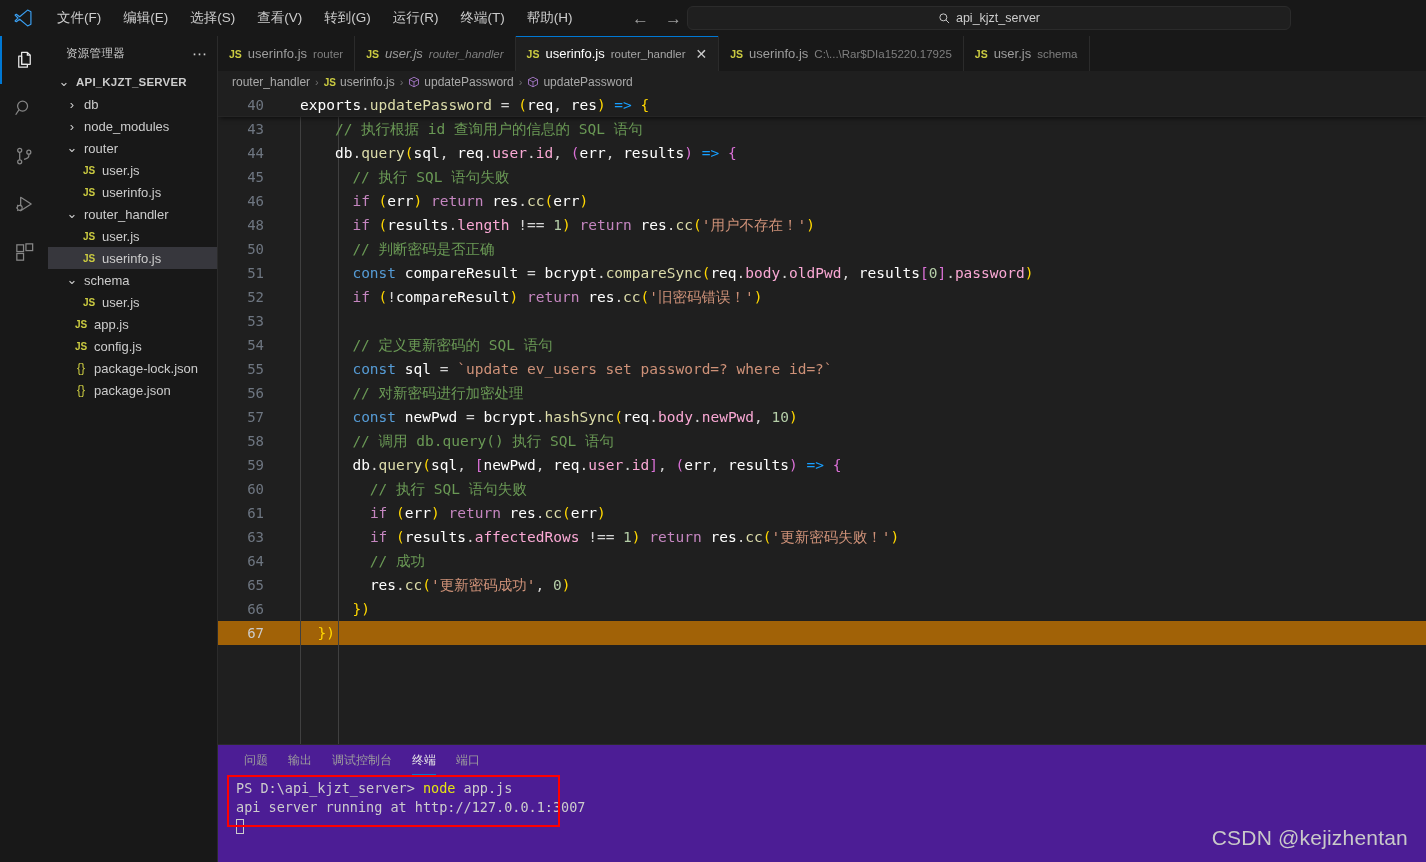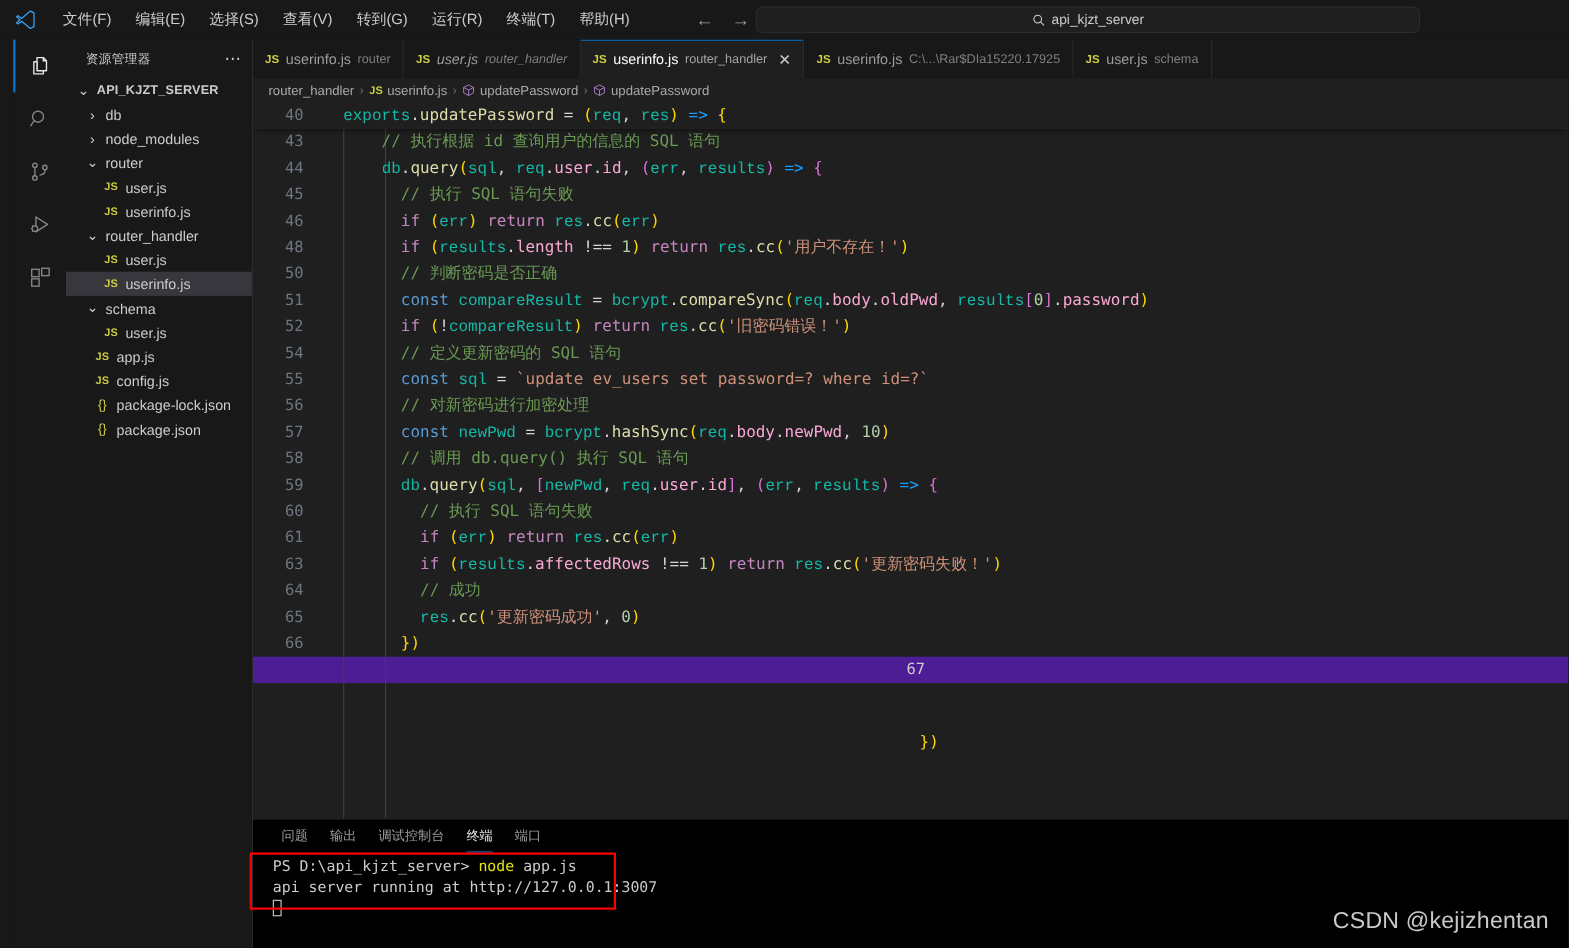--- a/index.html
+++ b/index.html
@@ -28,21 +28,21 @@
   .nav-arrow { color: #9d9d9d; font-size: 17px; line-height: 1; cursor: default; }
   .cmd-center {
     position: absolute; left: 687px; top: 50%; transform: translateY(-50%);
     width: 604px; height: 24px; background: #1f1f1f; border: 1px solid #2b2b2b;
     border-radius: 6px; display: flex; align-items: center; justify-content: center;
     gap: 5px; pointer-events: auto;
   }
   .cmd-center .txt { font-size: 12.5px; color: #cccccc; }
 
   
-  .body { display: flex; flex: 1 1 auto; min-height: 0; padding-left: 12px; }
+  .body { display: flex; flex: 1 1 auto; min-height: 0; }
 
   
   .activitybar {
     width: 48px; background: #181818; flex: 0 0 48px;
     display: flex; flex-direction: column; align-items: center;
   }
   .act-item {
     width: 48px; height: 48px; display: flex; align-items: center; justify-content: center;
     position: relative; cursor: default; color: #868686;
   }
@@ -112,46 +112,46 @@
     font-family: "DejaVu Sans Mono", "Liberation Mono", monospace;
     font-size: 14.5px; line-height: 24px;
   }
   .sticky {
     position: absolute; top: 0; left: 0; right: 0; height: 24px; background: #1f1f1f;
     z-index: 5; box-shadow: 0 3px 5px -2px rgba(0,0,0,.65);
     display: flex; border-bottom: 1px solid #252525;
   }
   .codescroll { position: absolute; top: 0; left: 0; right: 0; bottom: 0; }
   .cline { display: flex; height: 24px; align-items: center; white-space: pre; }
-  .cline.current { background: #4c1d95; flex-direction: column; }
+  .cline.current { background: #a16207; }
   .lnum {
     width: 66px; flex: 0 0 66px; text-align: right; padding-right: 20px;
     color: #6e7681; font-size: 14px;
   }
   .lnum.cur { color: #cccccc; }
   .ctext { flex: 1 1 auto; position: relative; padding-left: 16px; }
   .guides { position: absolute; top: 24px; bottom: 0; left: 0; pointer-events: none; }
   .guide { position: absolute; top: 0; bottom: 0; width: 1px; background: #404040; }
 
   
   .t-kw   { color: #569cd6; }
   .t-ctl  { color: #c586c0; }
   .t-fn   { color: #dcdcaa; }
-  .t-var  { color: #14b8a6; font-family: Liberation Mono, monospace; }
+  .t-var  { color: #ffffff; }
   .t-prop { color: #f9a8d4; }
   .t-str  { color: #ce9178; }
   .t-num  { color: #b5cea8; }
   .t-com  { color: #6a9955; }
   .t-op   { color: #d4d4d4; }
   .t-p1   { color: #ffd700; }
   .t-p2   { color: #da70d6; }
   .t-p3   { color: #179fff; }
 
   
-  .panel { height: 118px; flex: 0 0 118px; background: #000000; display: flex; flex-direction: column;
+  .panel { height: 118px; flex: 0 0 118px; background: #4c1d95; display: flex; flex-direction: column;
            border-top: 1px solid #2b2b2b; }
   .panel-tabs { height: 30px; flex: 0 0 30px; display: flex; align-items: center; gap: 0; padding-left: 16px; }
   .ptab { font-size: 12px; color: #9d9d9d; padding: 6px 10px; cursor: default; position: relative; }
   .ptab.active { color: #e7e7e7; }
   .ptab.active::after {
     content: ""; position: absolute; left: 10px; right: 10px; bottom: 0; height: 1px; background: #0078d4;
   }
   .terminal {
     flex: 1 1 auto; padding: 4px 0 0 18px; position: relative;
     font-family: "DejaVu Sans Mono", "Liberation Mono", monospace;
@@ -386,20 +386,21 @@
             </div>
             <div class="cline"><div class="lnum">42</div><div class="ctext"><span class="t-op"> </span><span class="t-op"> </span><span class="t-op"> </span><span class="t-op"> </span><span class="t-kw">const</span><span class="t-op"> </span><span class="t-var">sql</span><span class="t-op"> </span><span class="t-op">=</span><span class="t-op"> </span><span class="t-str">`select * from ev_users where id=?`</span></div></div>
             <div class="cline"><div class="lnum">43</div><div class="ctext">    <span class="t-com">// 执行根据 id 查询用户的信息的 SQL 语句</span></div></div>
             <div class="cline"><div class="lnum">44</div><div class="ctext"><span class="t-op"> </span><span class="t-op"> </span><span class="t-op"> </span><span class="t-op"> </span><span class="t-var">db</span><span class="t-op">.</span><span class="t-fn">query</span><span class="t-p1">(</span><span class="t-var">sql</span><span class="t-op">,</span><span class="t-op"> </span><span class="t-var">req</span><span class="t-op">.</span><span class="t-prop">user</span><span class="t-op">.</span><span class="t-prop">id</span><span class="t-op">,</span><span class="t-op"> </span><span class="t-p2">(</span><span class="t-var">err</span><span class="t-op">,</span><span class="t-op"> </span><span class="t-var">results</span><span class="t-p2">)</span><span class="t-op"> </span><span class="t-p3">=&gt;</span><span class="t-op"> </span><span class="t-p2">{</span></div></div>
             <div class="cline"><div class="lnum">45</div><div class="ctext">      <span class="t-com">// 执行 SQL 语句失败</span></div></div>
             <div class="cline"><div class="lnum">46</div><div class="ctext"><span class="t-op"> </span><span class="t-op"> </span><span class="t-op"> </span><span class="t-op"> </span><span class="t-op"> </span><span class="t-op"> </span><span class="t-ctl">if</span><span class="t-op"> </span><span class="t-p1">(</span><span class="t-var">err</span><span class="t-p1">)</span><span class="t-op"> </span><span class="t-ctl">return</span><span class="t-op"> </span><span class="t-var">res</span><span class="t-op">.</span><span class="t-fn">cc</span><span class="t-p1">(</span><span class="t-var">err</span><span class="t-p1">)</span></div></div>
             <div class="cline"><div class="lnum">48</div><div class="ctext"><span class="t-op"> </span><span class="t-op"> </span><span class="t-op"> </span><span class="t-op"> </span><span class="t-op"> </span><span class="t-op"> </span><span class="t-ctl">if</span><span class="t-op"> </span><span class="t-p1">(</span><span class="t-var">results</span><span class="t-op">.</span><span class="t-prop">length</span><span class="t-op"> </span><span class="t-op">!</span><span class="t-op">=</span><span class="t-op">=</span><span class="t-op"> </span><span class="t-num">1</span><span class="t-p1">)</span><span class="t-op"> </span><span class="t-ctl">return</span><span class="t-op"> </span><span class="t-var">res</span><span class="t-op">.</span><span class="t-fn">cc</span><span class="t-p1">(</span><span class="t-str">'用户不存在！'</span><span class="t-p1">)</span></div></div>
             <div class="cline"><div class="lnum">50</div><div class="ctext">      <span class="t-com">// 判断密码是否正确</span></div></div>
             <div class="cline"><div class="lnum">51</div><div class="ctext"><span class="t-op"> </span><span class="t-op"> </span><span class="t-op"> </span><span class="t-op"> </span><span class="t-op"> </span><span class="t-op"> </span><span class="t-kw">const</span><span class="t-op"> </span><span class="t-var">compareResult</span><span class="t-op"> </span><span class="t-op">=</span><span class="t-op"> </span><span class="t-var">bcrypt</span><span class="t-op">.</span><span class="t-fn">compareSync</span><span class="t-p1">(</span><span class="t-var">req</span><span class="t-op">.</span><span class="t-prop">body</span><span class="t-op">.</span><span class="t-prop">oldPwd</span><span class="t-op">,</span><span class="t-op"> </span><span class="t-var">results</span><span class="t-p2">[</span><span class="t-num">0</span><span class="t-p2">]</span><span class="t-op">.</span><span class="t-prop">password</span><span class="t-p1">)</span></div></div>
             <div class="cline"><div class="lnum">52</div><div class="ctext"><span class="t-op"> </span><span class="t-op"> </span><span class="t-op"> </span><span class="t-op"> </span><span class="t-op"> </span><span class="t-op"> </span><span class="t-ctl">if</span><span class="t-op"> </span><span class="t-p1">(</span><span class="t-op">!</span><span class="t-var">compareResult</span><span class="t-p1">)</span><span class="t-op"> </span><span class="t-ctl">return</span><span class="t-op"> </span><span class="t-var">res</span><span class="t-op">.</span><span class="t-fn">cc</span><span class="t-p1">(</span><span class="t-str">'旧密码错误！'</span><span class="t-p1">)</span></div></div>
+            <div class="cline"><div class="lnum">53</div><div class="ctext"></div></div>
             <div class="cline"><div class="lnum">54</div><div class="ctext">      <span class="t-com">// 定义更新密码的 SQL 语句</span></div></div>
             <div class="cline"><div class="lnum">55</div><div class="ctext"><span class="t-op"> </span><span class="t-op"> </span><span class="t-op"> </span><span class="t-op"> </span><span class="t-op"> </span><span class="t-op"> </span><span class="t-kw">const</span><span class="t-op"> </span><span class="t-var">sql</span><span class="t-op"> </span><span class="t-op">=</span><span class="t-op"> </span><span class="t-str">`update ev_users set password=? where id=?`</span></div></div>
             <div class="cline"><div class="lnum">56</div><div class="ctext">      <span class="t-com">// 对新密码进行加密处理</span></div></div>
             <div class="cline"><div class="lnum">57</div><div class="ctext"><span class="t-op"> </span><span class="t-op"> </span><span class="t-op"> </span><span class="t-op"> </span><span class="t-op"> </span><span class="t-op"> </span><span class="t-kw">const</span><span class="t-op"> </span><span class="t-var">newPwd</span><span class="t-op"> </span><span class="t-op">=</span><span class="t-op"> </span><span class="t-var">bcrypt</span><span class="t-op">.</span><span class="t-fn">hashSync</span><span class="t-p1">(</span><span class="t-var">req</span><span class="t-op">.</span><span class="t-prop">body</span><span class="t-op">.</span><span class="t-prop">newPwd</span><span class="t-op">,</span><span class="t-op"> </span><span class="t-num">10</span><span class="t-p1">)</span></div></div>
             <div class="cline"><div class="lnum">58</div><div class="ctext">      <span class="t-com">// 调用 db.query() 执行 SQL 语句</span></div></div>
             <div class="cline"><div class="lnum">59</div><div class="ctext"><span class="t-op"> </span><span class="t-op"> </span><span class="t-op"> </span><span class="t-op"> </span><span class="t-op"> </span><span class="t-op"> </span><span class="t-var">db</span><span class="t-op">.</span><span class="t-fn">query</span><span class="t-p1">(</span><span class="t-var">sql</span><span class="t-op">,</span><span class="t-op"> </span><span class="t-p2">[</span><span class="t-var">newPwd</span><span class="t-op">,</span><span class="t-op"> </span><span class="t-var">req</span><span class="t-op">.</span><span class="t-prop">user</span><span class="t-op">.</span><span class="t-prop">id</span><span class="t-p2">]</span><span class="t-op">,</span><span class="t-op"> </span><span class="t-p2">(</span><span class="t-var">err</span><span class="t-op">,</span><span class="t-op"> </span><span class="t-var">results</span><span class="t-p2">)</span><span class="t-op"> </span><span class="t-p3">=&gt;</span><span class="t-op"> </span><span class="t-p2">{</span></div></div>
             <div class="cline"><div class="lnum">60</div><div class="ctext">        <span class="t-com">// 执行 SQL 语句失败</span></div></div>
             <div class="cline"><div class="lnum">61</div><div class="ctext"><span class="t-op"> </span><span class="t-op"> </span><span class="t-op"> </span><span class="t-op"> </span><span class="t-op"> </span><span class="t-op"> </span><span class="t-op"> </span><span class="t-op"> </span><span class="t-ctl">if</span><span class="t-op"> </span><span class="t-p1">(</span><span class="t-var">err</span><span class="t-p1">)</span><span class="t-op"> </span><span class="t-ctl">return</span><span class="t-op"> </span><span class="t-var">res</span><span class="t-op">.</span><span class="t-fn">cc</span><span class="t-p1">(</span><span class="t-var">err</span><span class="t-p1">)</span></div></div>
             <div class="cline"><div class="lnum">63</div><div class="ctext"><span class="t-op"> </span><span class="t-op"> </span><span class="t-op"> </span><span class="t-op"> </span><span class="t-op"> </span><span class="t-op"> </span><span class="t-op"> </span><span class="t-op"> </span><span class="t-ctl">if</span><span class="t-op"> </span><span class="t-p1">(</span><span class="t-var">results</span><span class="t-op">.</span><span class="t-prop">affectedRows</span><span class="t-op"> </span><span class="t-op">!</span><span class="t-op">=</span><span class="t-op">=</span><span class="t-op"> </span><span class="t-num">1</span><span class="t-p1">)</span><span class="t-op"> </span><span class="t-ctl">return</span><span class="t-op"> </span><span class="t-var">res</span><span class="t-op">.</span><span class="t-fn">cc</span><span class="t-p1">(</span><span class="t-str">'更新密码失败！'</span><span class="t-p1">)</span></div></div>
             <div class="cline"><div class="lnum">64</div><div class="ctext">        <span class="t-com">// 成功</span></div></div>

